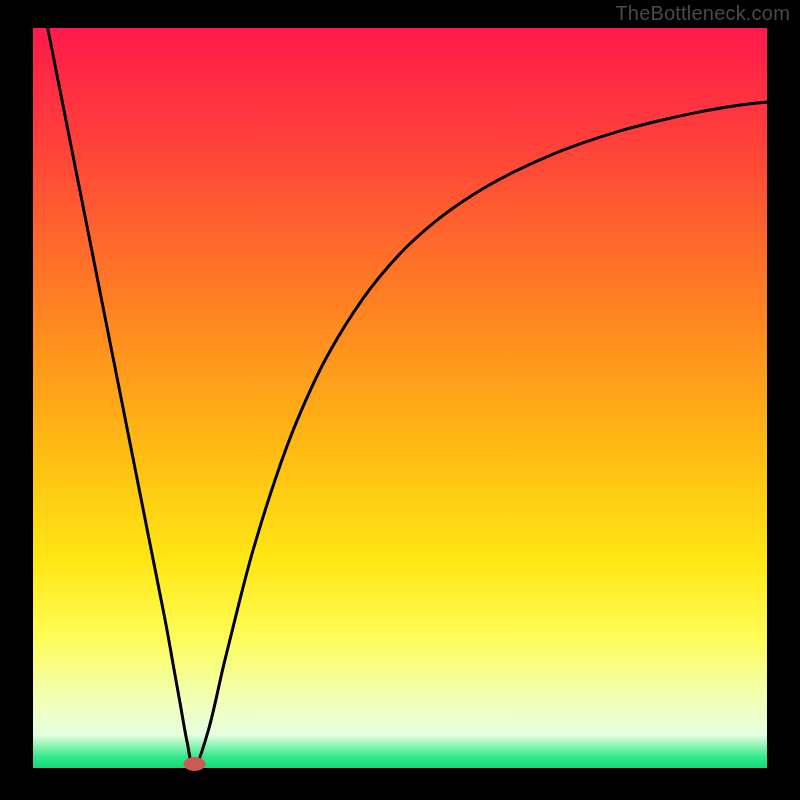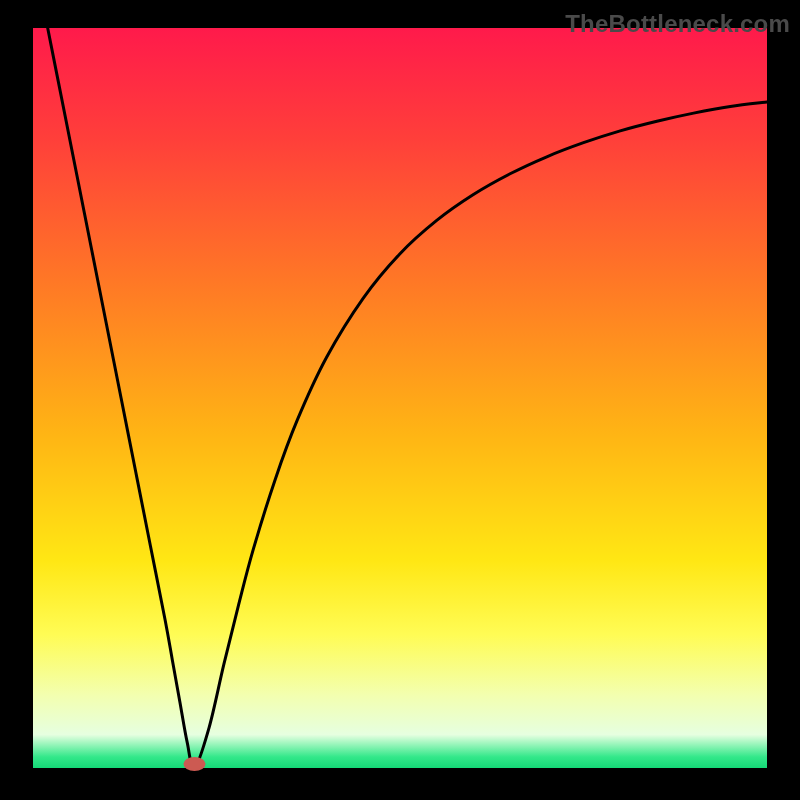--- a/index.html
+++ b/index.html
@@ -12,25 +12,25 @@
     font-family: Arial, Helvetica, sans-serif;
   }
   .frame {
     position: relative;
     width: 800px;
     height: 800px;
     background: #000;
   }
   .watermark {
     position: absolute;
-    top: 10px;
+    top: 2px;
     right: 10px;
     color: #4a4a4a;
-    font-size: 24px;
-    font-weight: 700;
+    font-size: 20px;
+    font-weight: 400;
     z-index: 10;
     letter-spacing: 0.2px;
   }
   svg {
     position: absolute;
     left: 0;
     top: 0;
     width: 800px;
     height: 800px;
   }

